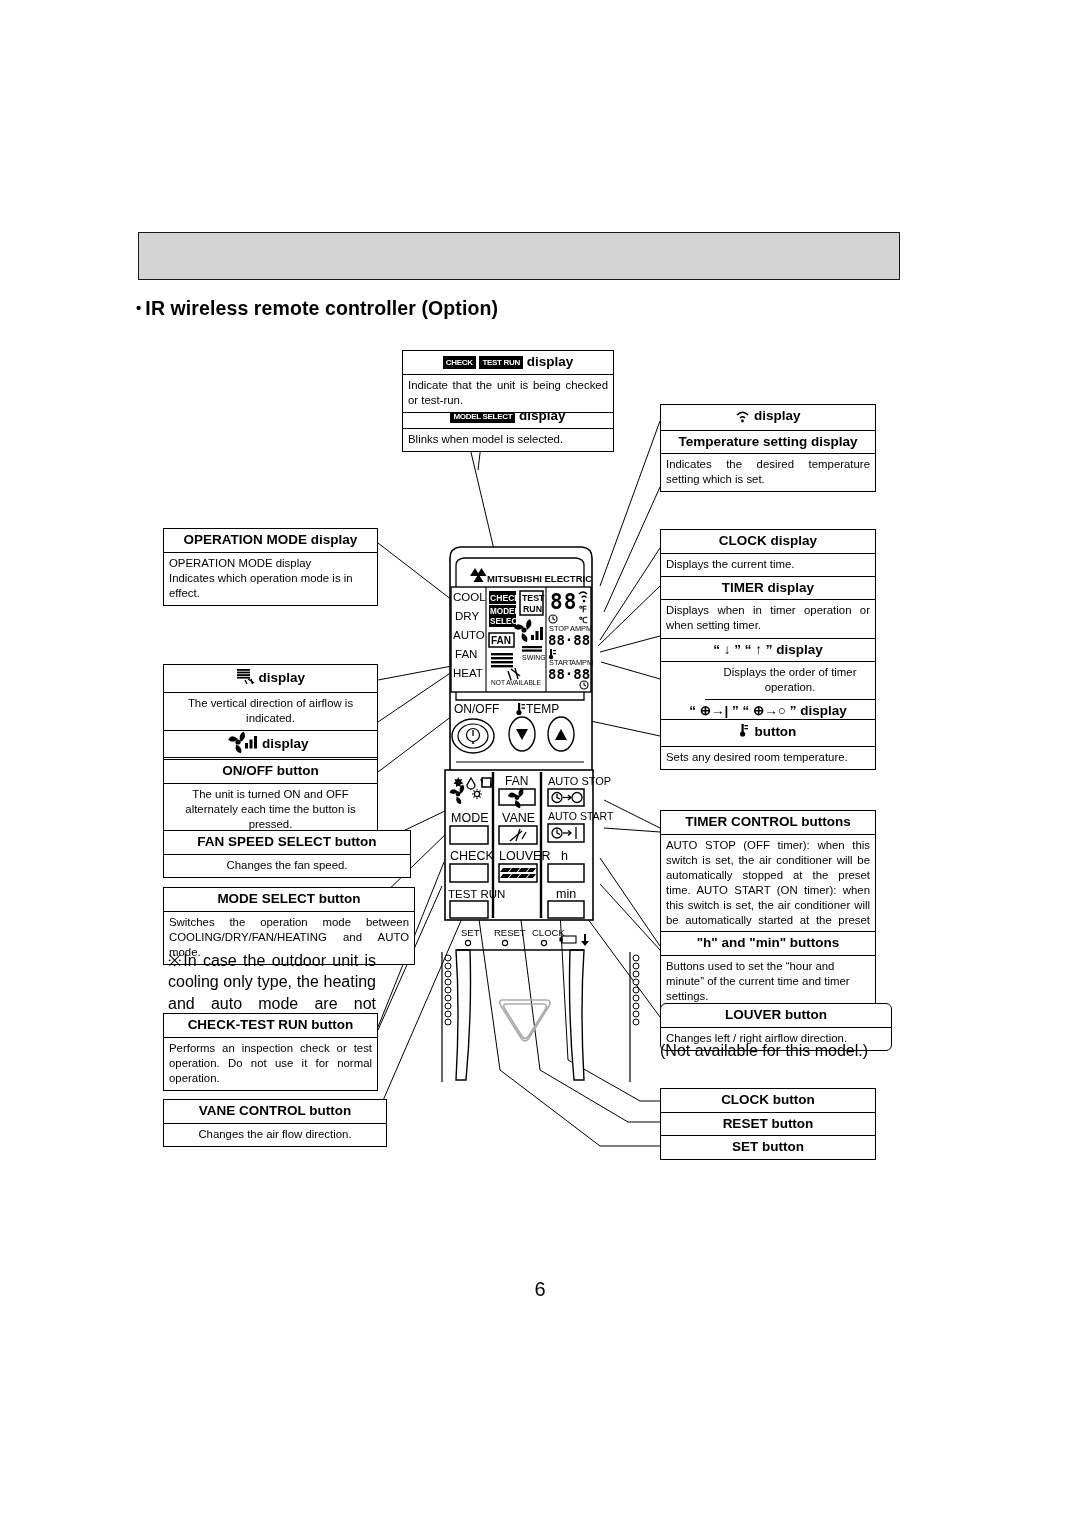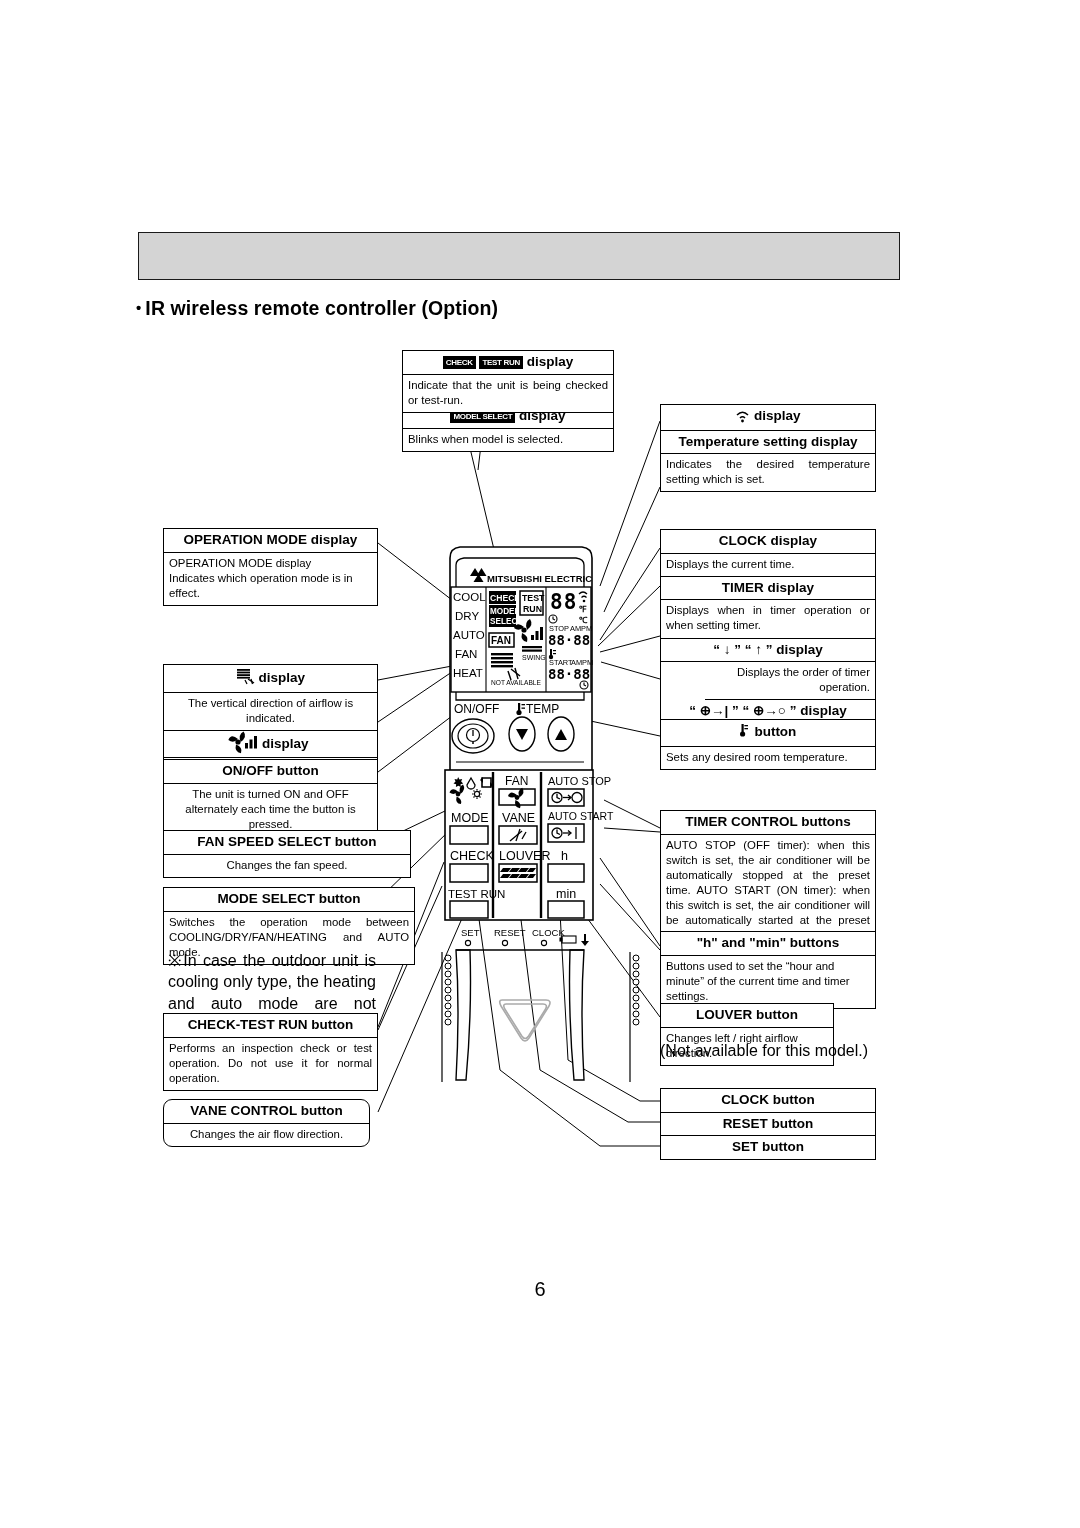--- a/index.html
+++ b/index.html
@@ -444,21 +444,21 @@
       <span>Indicates which operation mode is in effect.</span>
     </div>
   </div>
 
   <div class="box" style="left:660px;top:529px;width:216px;">
     <div class="bhead">CLOCK display</div>
     <div class="bbody" style="text-align:left;">Displays the current time.</div>
     <div class="bhead">TIMER display</div>
     <div class="bbody">Displays when in timer operation or when setting timer.</div>
     <div class="bhead">“ ↓ ” “ ↑ ” display</div>
-    <div class="bbody" style="text-align:right;margin-left:44px;">Displays the order of timer operation.</div>
+    <div class="bbody" style="text-align:center;margin-left:44px;">Displays the order of timer operation.</div>
     <div class="bhead">“ ⊕→| ” “ ⊕→○ ” display</div>
     <div class="bbody last" style="text-align:left;">Displays whether timer is on or off.</div>
   </div>
 
   <div class="box" style="left:163px;top:664px;width:215px;">
     <div class="bhead">
       <span class="ico">
         <svg width="19" height="16" viewBox="0 0 19 16">
           <g fill="#000">
             <rect x="1" y="1" width="13" height="1.8"></rect>
@@ -536,32 +536,32 @@
   <div class="box" style="left:660px;top:931px;width:216px;">
     <div class="bhead">"h" and "min" buttons</div>
     <div class="bbody last" style="text-align:left;">Buttons used to set the “hour and minute” of the current time and timer settings.</div>
   </div>
 
   <div class="box" style="left:163px;top:1013px;width:215px;">
     <div class="bhead">CHECK-TEST RUN button</div>
     <div class="bbody last">Performs an inspection   check or test operation. Do not use it for normal operation.</div>
   </div>
 
-  <div class="box" style="left:660px;top:1003px;width:174px;">
+  <div class="box" style="left:660px;top:1003px;width:232px;border-radius:6px;">
     <div class="bhead">LOUVER button</div>
     <div class="bbody last" style="text-align:left;">Changes left / right airflow direction.</div>
   </div>
   <div class="note" style="left:660px;top:1040px;width:216px;">(Not available for this model.)</div>
 
   <div class="box" style="left:660px;top:1088px;width:216px;">
     <div class="bhead">CLOCK button</div>
     <div class="bhead">RESET button</div>
     <div class="bhead last">SET button</div>
   </div>
 
-  <div class="box" style="left:163px;top:1099px;width:207px;border-radius:9px;">
+  <div class="box" style="left:163px;top:1099px;width:224px;">
     <div class="bhead">VANE CONTROL button</div>
     <div class="bbody last center">Changes the air flow direction.</div>
   </div>
 
   <div class="pageno">6</div>
 
 </div>
 
 </body></html>

